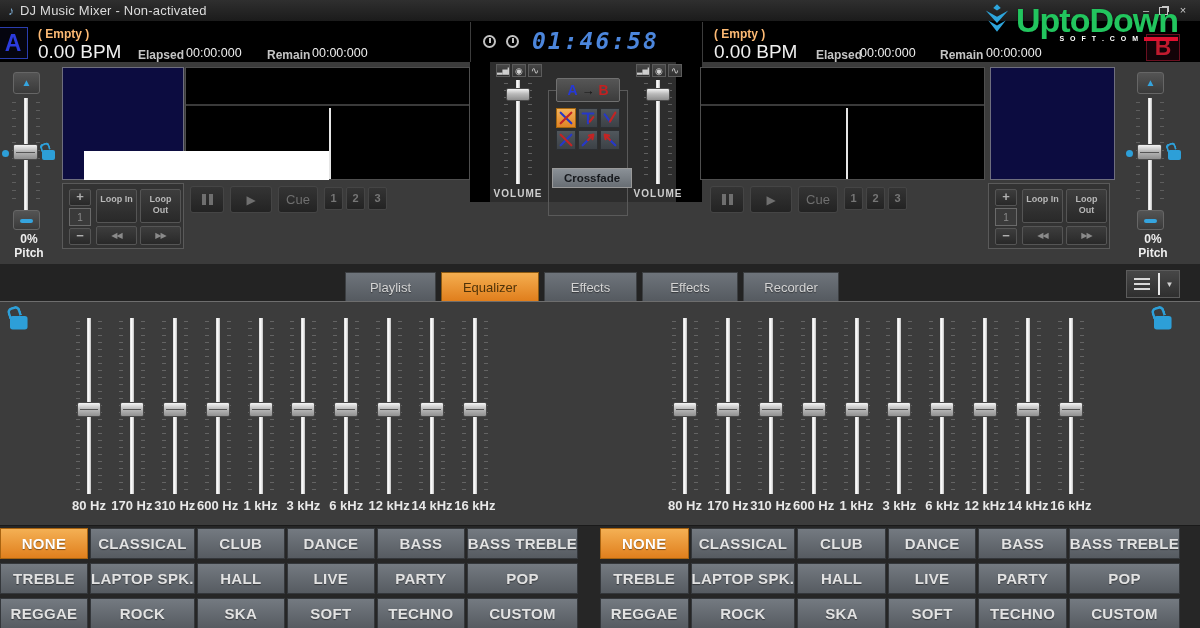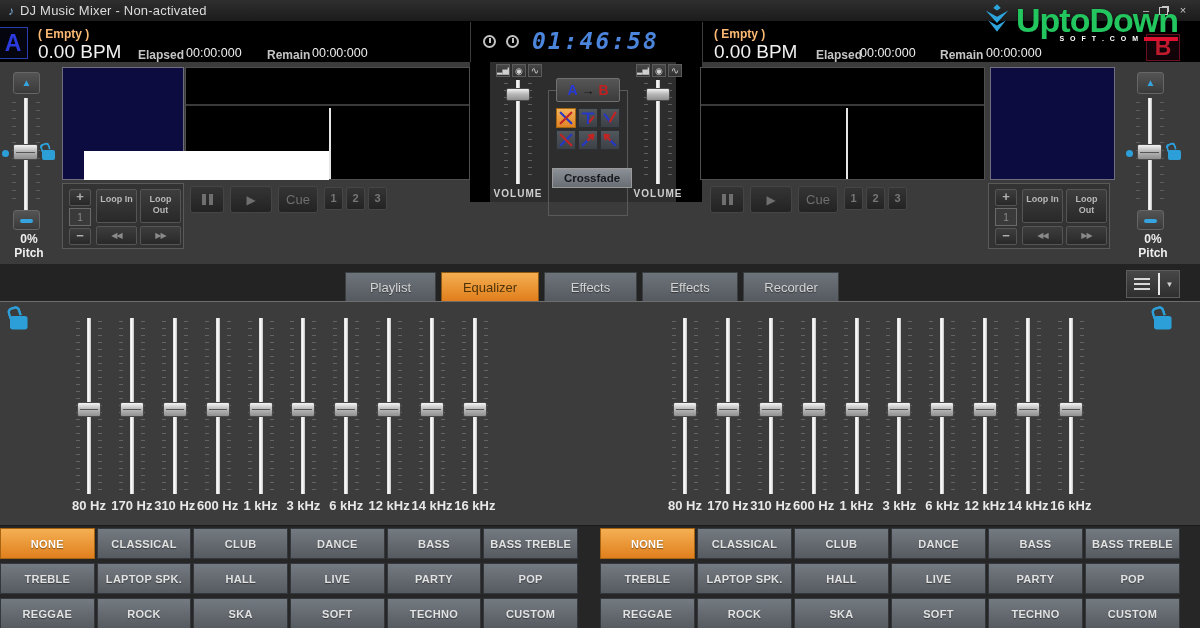--- a/index.html
+++ b/index.html
@@ -126,21 +126,21 @@
  repeating-linear-gradient(to bottom,#646464 0 1px,transparent 1px 7px) 4px 3px / 4px calc(100% - 6px) no-repeat,
  repeating-linear-gradient(to bottom,#646464 0 1px,transparent 1px 7px) 26px 3px / 4px calc(100% - 6px) no-repeat,
  linear-gradient(90deg,#d8d8d8,#ffffff 45%,#bdbdbd) 15px 0 / 4px 100% no-repeat}
 .eq-hdl{position:absolute;left:5px;top:84px;width:24px;height:15px;background:linear-gradient(#f5f5f5,#bcbcbc 45%,#909090);border:1px solid #4a4a4a;border-radius:2px;cursor:grab}
 .eq-hdl::after{content:"";position:absolute;left:2px;right:2px;top:6px;height:1px;background:#555}
 .eq-label{margin-top:4px;font-size:13px;font-weight:bold;color:#e8e8e8;white-space:nowrap}
 
 
 #presetstrip{position:absolute;top:525px;left:0;width:1200px;height:103px;background:#262626;border-top:1px solid #1a1a1a}
 .pgrid{position:absolute;top:2px;display:grid;grid-template-columns:repeat(6,1fr);grid-auto-rows:31px;gap:4px 2px}
-.preset{background:linear-gradient(#747a81,#565b61);border:1px solid #34373b;color:#e2e2e2;font-size:11px;font-weight:bold;letter-spacing:.3px;display:flex;align-items:center;justify-content:center;cursor:pointer;text-shadow:0 1px 1px rgba(0,0,0,.45);white-space:nowrap}
+.preset{background:linear-gradient(#747a81,#565b61);border:1px solid #34373b;color:#e2e2e2;font-size:15px;font-weight:bold;letter-spacing:.3px;display:flex;align-items:center;justify-content:center;cursor:pointer;text-shadow:0 1px 1px rgba(0,0,0,.45);white-space:nowrap}
 .preset.active{background:linear-gradient(#f4b054,#e07f1d);border-color:#a86310;color:#fff}
 </style>
 </head>
 <body>
 
 <div id="app">
 
   <div id="titlebar">
     <span class="app-ic">♪</span>
     <span class="ttl">DJ Music Mixer - Non-activated</span>

